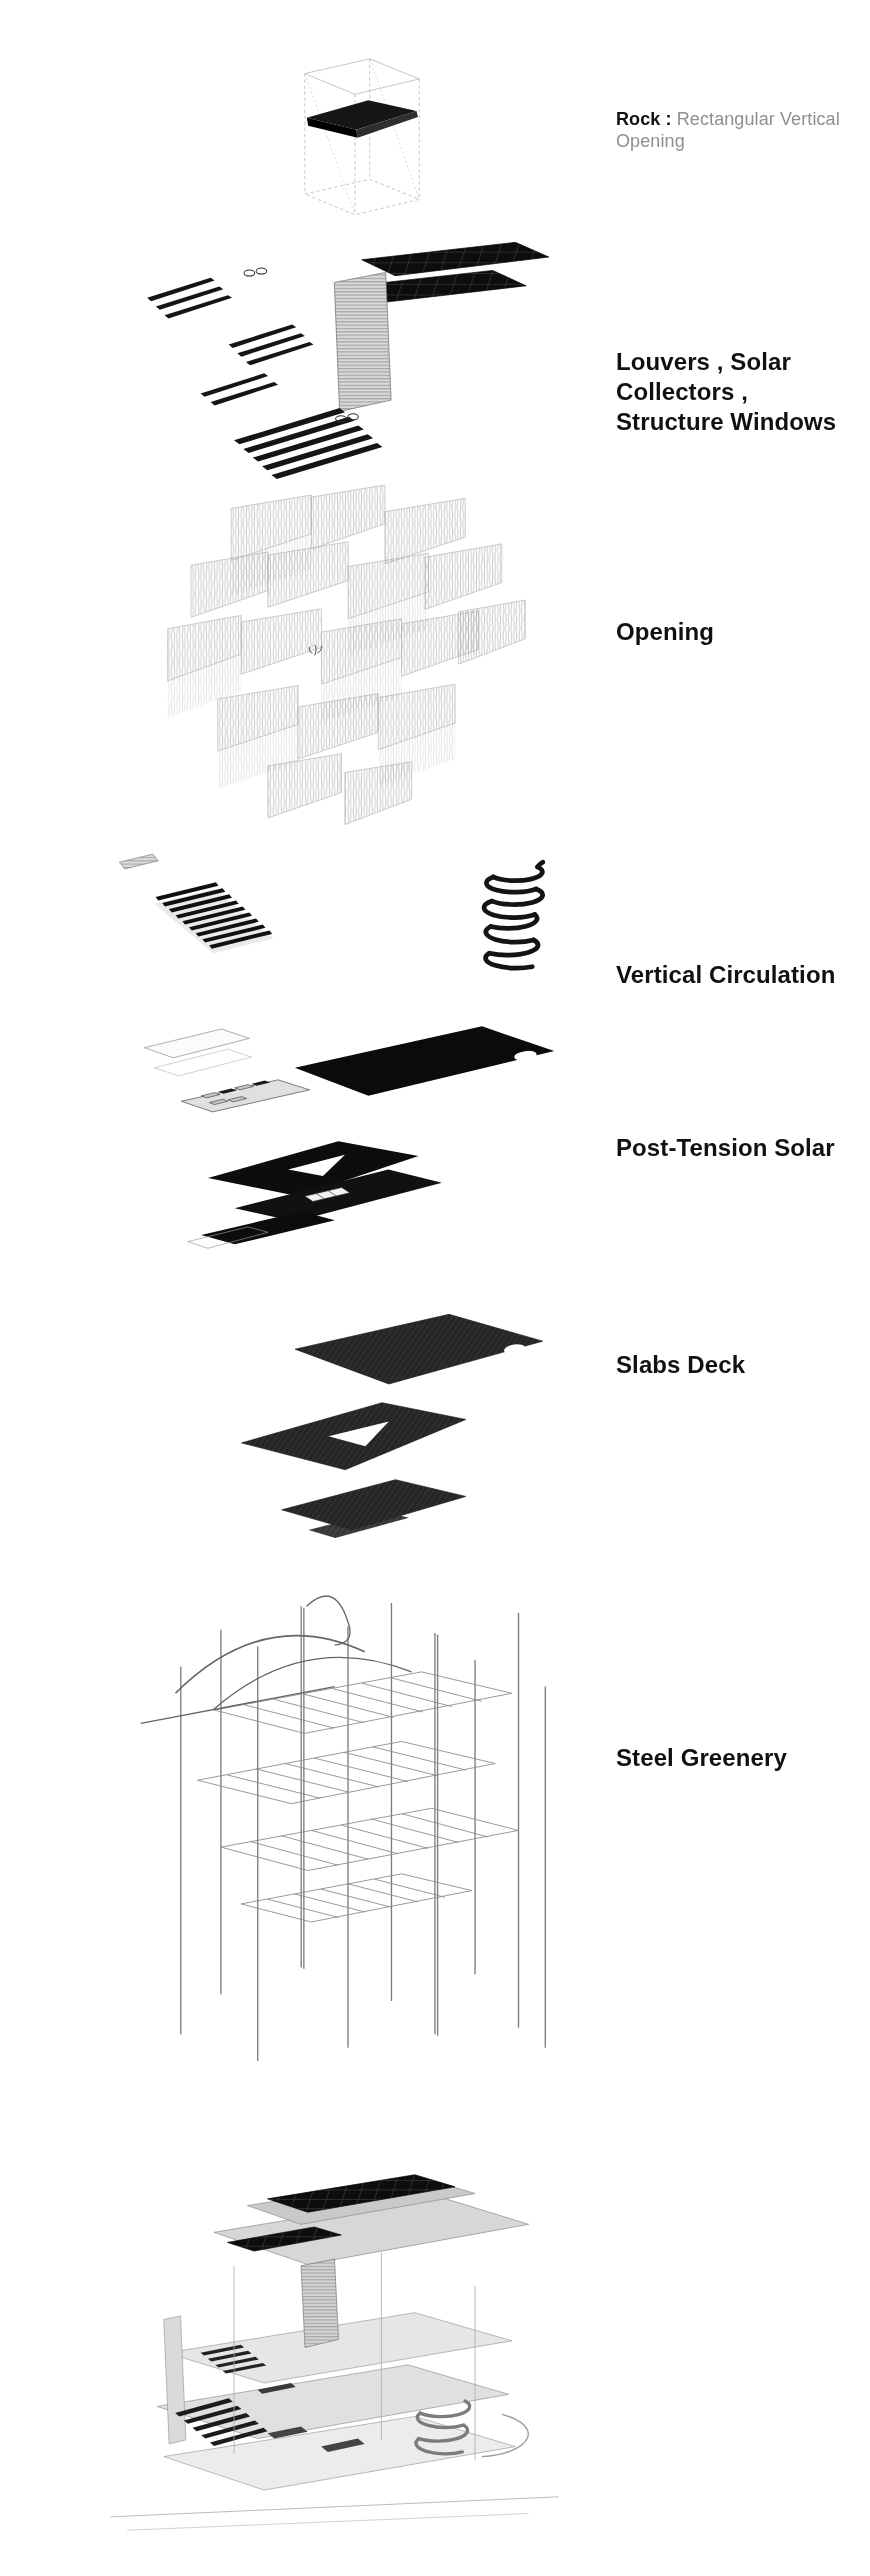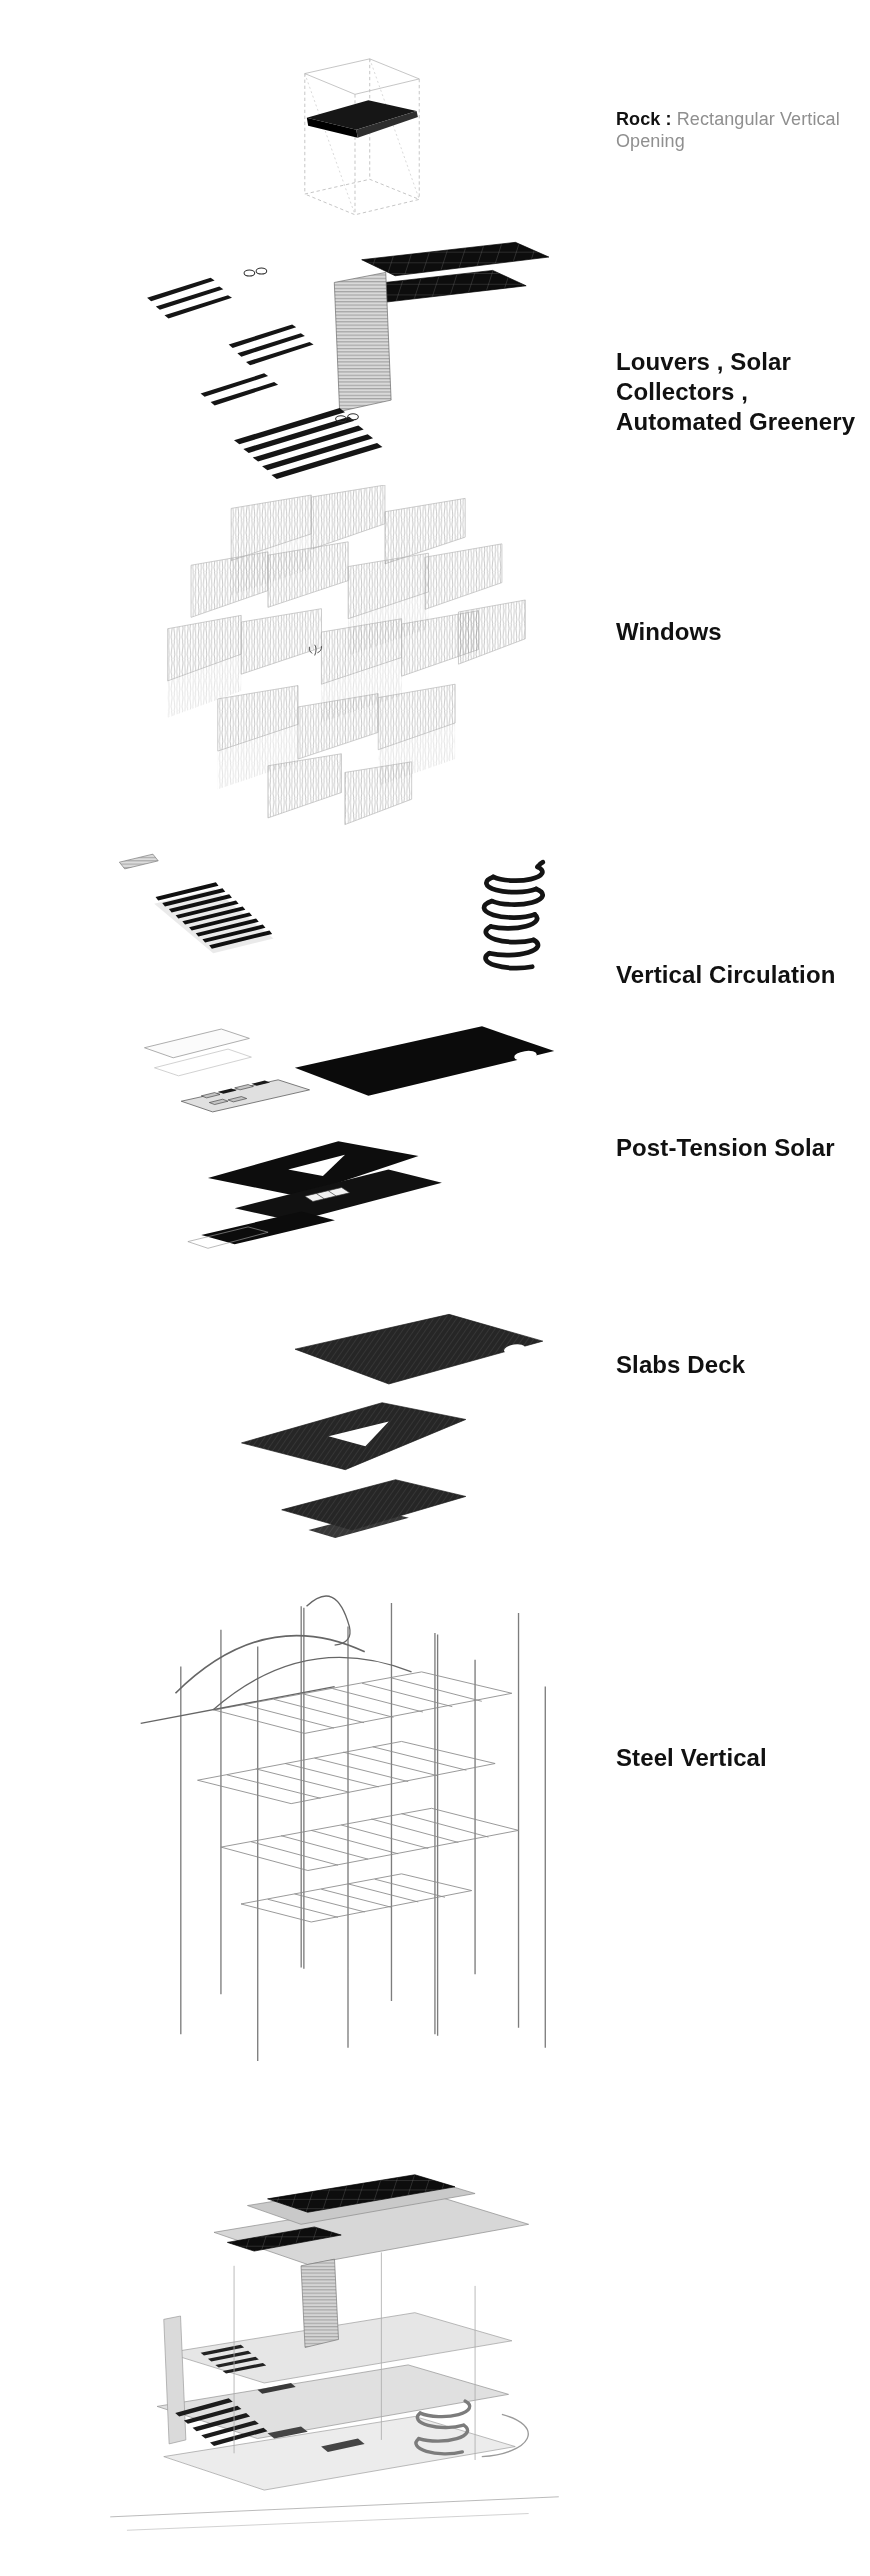--- a/index.html
+++ b/index.html
@@ -79,21 +79,21 @@
       <g stroke="#2b2b2b" fill="none" stroke-width="1.5">
         <ellipse cx="168" cy="48" rx="8" ry="4.5"></ellipse>
         <ellipse cx="186" cy="45" rx="8" ry="4.5"></ellipse>
         <ellipse cx="305" cy="266" rx="8" ry="4.5"></ellipse>
         <ellipse cx="323" cy="263" rx="8" ry="4.5"></ellipse>
       </g>
     </svg>
   </div>
   <div class="label" style="top:347px">
     <div>Louvers , Solar Collectors ,</div>
-    <div>Automated Greenery</div>
+    <div>Structure Windows</div>
   </div>
 
   <div class="drawing" style="left:154px;top:485px;width:395px;height:361px">
     <svg width="395" height="361" viewBox="0 0 590 540">
       <defs>
         <pattern id="vineA" width="8" height="26" patternUnits="userSpaceOnUse">
           <path d="M2,0 q1.5,6 0,13 q-1.5,7 0.5,13 M6,0 q-1.5,7 0,14 q1,6 -0.5,12" stroke="#9a9a9a" stroke-width="0.8" fill="none"></path>
         </pattern>
       </defs>
       <g stroke="#b5b5b5" stroke-width="1" fill="url(#vineA)">
@@ -119,21 +119,21 @@
         <polygon points="115,113 235,73 235,125 115,165"></polygon>
         <polygon points="290,200 410,160 410,215 290,255"></polygon>
         <polygon points="20,293 130,253 130,308 20,348"></polygon>
         <polygon points="250,298 370,258 370,315 250,355"></polygon>
         <polygon points="95,398 215,358 215,415 95,455"></polygon>
         <polygon points="335,396 450,356 450,410 335,450"></polygon>
       </g>
       <path d="M240,255 q4,-10 0,-16 M236,252 q-6,-4 -4,-10 M244,251 q7,-3 6,-10" stroke="#444" stroke-width="1.4" fill="none"></path>
     </svg>
   </div>
-  <div class="label" style="top:617px">Windows</div>
+  <div class="label" style="top:617px">Opening</div>
 
   <div class="drawing" style="left:114px;top:850px;width:449px;height:141px">
     <svg width="449" height="141" viewBox="0 0 670 210">
       <defs>
         <pattern id="winB" width="5" height="5" patternUnits="userSpaceOnUse">
           <rect width="5" height="5" fill="#dcdcdc"></rect>
           <path d="M0,1 H5" stroke="#8b8b8b" stroke-width="1.1"></path>
         </pattern>
       </defs>
       <polygon points="8,18 58,6 66,16 16,28" fill="url(#winB)" stroke="#777" stroke-width="1"></polygon>
@@ -238,21 +238,21 @@
         <path d="M200,498 L305,525 M240,490 L345,517 M280,483 L385,510 M320,475 L425,502 M360,468 L465,495"></path>
       </g>
       <g stroke="#666" fill="none">
         <path d="M62,190 Q195,58 345,128" stroke-width="2.5"></path>
         <path d="M118,215 Q255,95 415,158" stroke-width="2"></path>
         <path d="M258,60 Q302,18 322,90 Q328,115 300,118" stroke-width="2"></path>
         <path d="M10,235 L300,180" stroke-width="2"></path>
       </g>
     </svg>
   </div>
-  <div class="label" style="top:1743px">Steel Vertical</div>
+  <div class="label" style="top:1743px">Steel Greenery</div>
 
   <div class="drawing" style="left:100px;top:2152px;width:469px;height:395px">
     <svg width="469" height="395" viewBox="0 0 700 590">
       <defs>
         <pattern id="solarB" width="24" height="14" patternUnits="userSpaceOnUse" patternTransform="skewX(-18)">
           <rect width="24" height="14" fill="#0d0d0d"></rect>
           <path d="M0,0 H24 M0,0 V14" stroke="#6a6a6a" stroke-width="1"></path>
         </pattern>
         <pattern id="winC" width="5" height="5" patternUnits="userSpaceOnUse">
           <rect width="5" height="5" fill="#d4d4d4"></rect>

